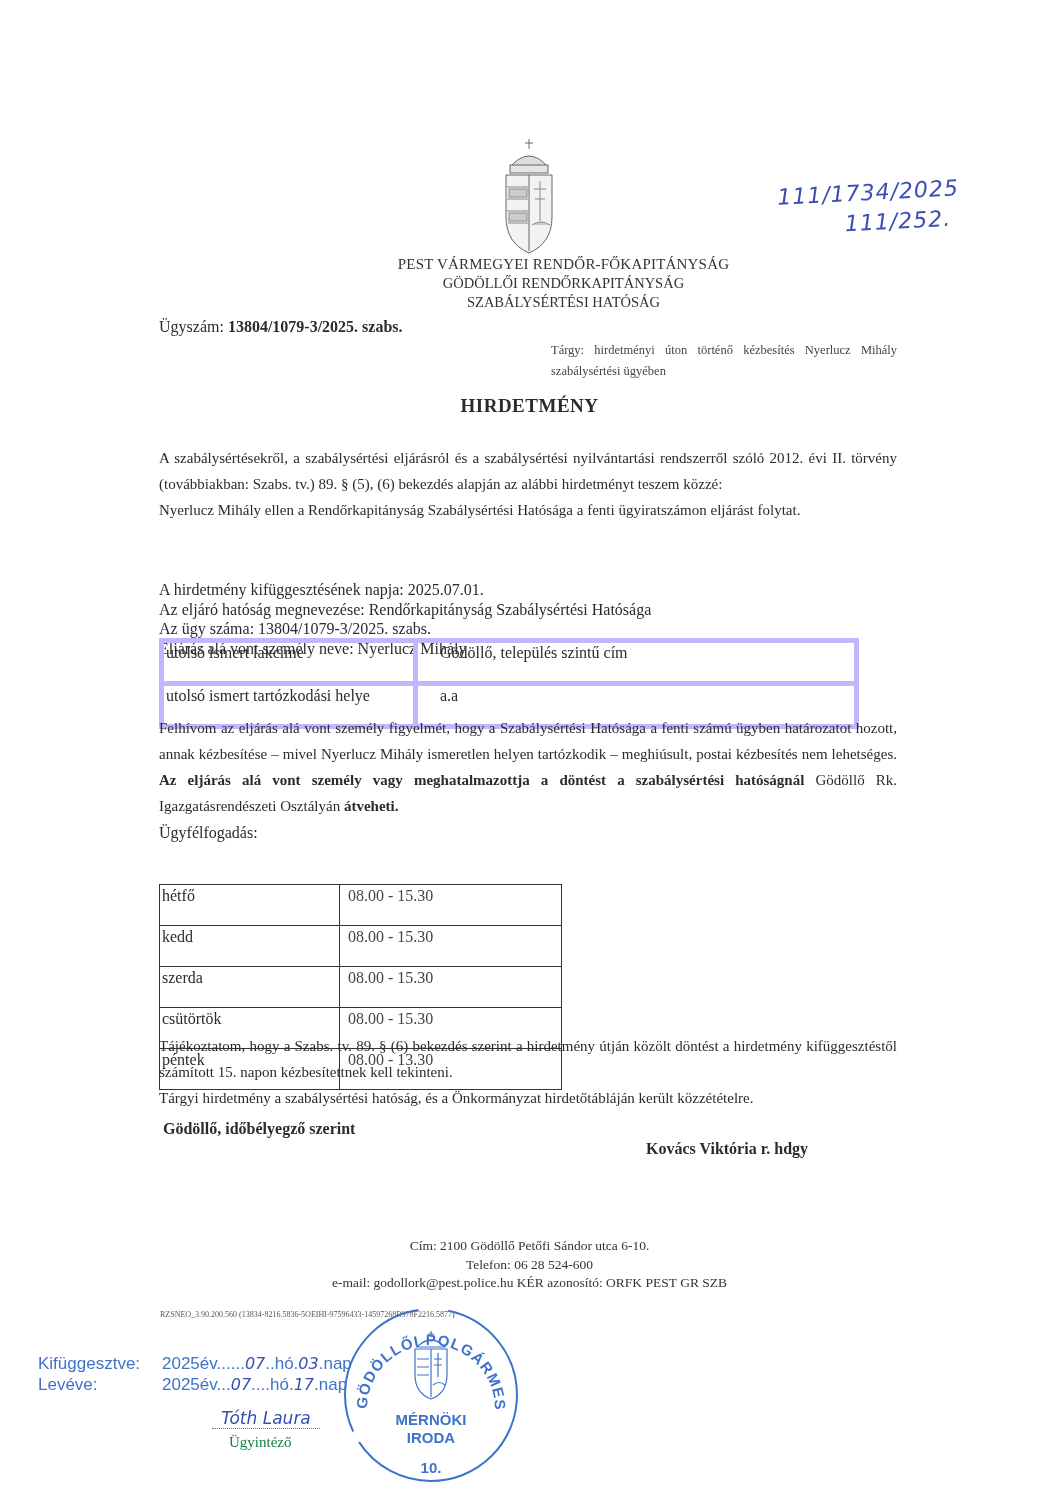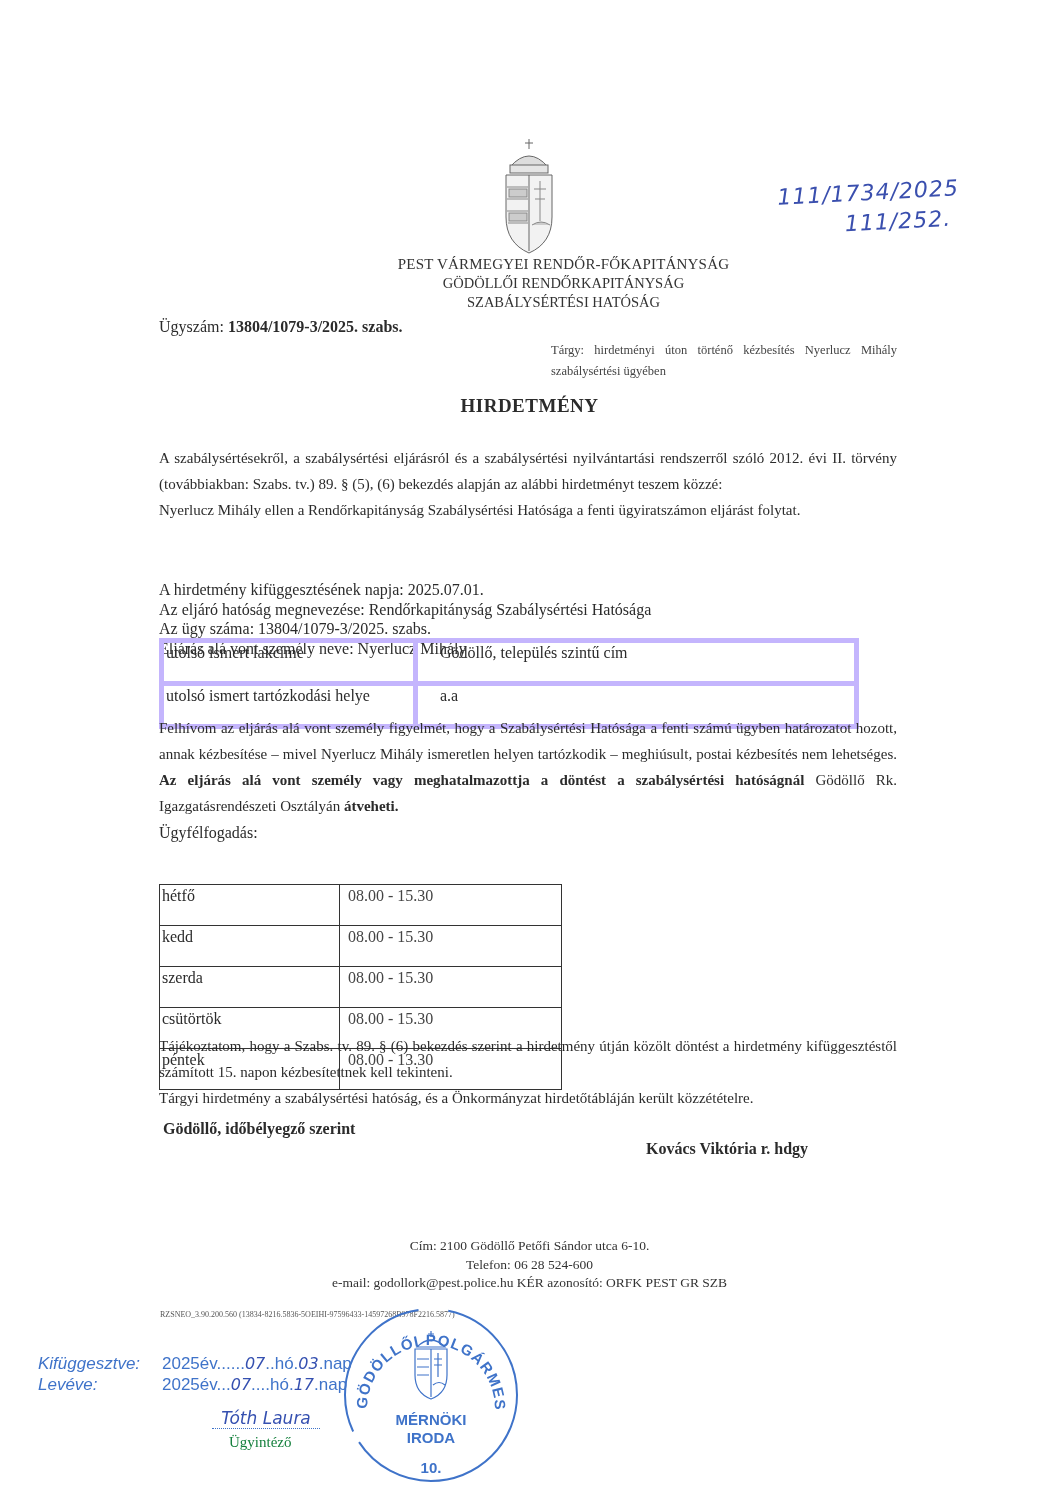--- a/index.html
+++ b/index.html
@@ -31,21 +31,21 @@
   table.hours td.d { width:175px; }
   table.hours td.h { padding-left:8px; color:#444; }
   .p3 { top:1033px; }
   .place { left:163px; top:1120px; font-size:16px; font-weight:bold; }
   .signer { left:646px; top:1140px; font-size:16px; font-weight:bold; }
   .footer { left:0; width:1059px; top:1237px; text-align:center; font-size:13.5px; line-height:18.5px; color:#333; }
   .refcode { left:160px; top:1310px; font-size:8px; color:#555; }
   .blue { color:#3f73c9; font-family:"Liberation Sans", "DejaVu Sans", sans-serif; }
   .posted { left:38px; top:1353px; font-size:17px; line-height:21px; }
   .posted .row { white-space:nowrap; }
-  .posted .lab { display:inline-block; width:124px;font-style:italic; }
+  .posted .lab { display:inline-block; width:124px; }
   .posted .hw { font-family:"DejaVu Sans", sans-serif; font-style:italic; color:#3550b0; font-size:16px; }
   .sign-hand { left:212px; top:1408px; font-family:"DejaVu Sans", sans-serif; font-style:italic; color:#3550b0; font-size:17px; border-bottom:1px dotted #3f73c9; width:108px; text-align:center; }
   .ugyintezo { left:229px; top:1434px; font-size:15px; color:#15803d; font-family:"Liberation Serif", serif; }
   .stamp { left:339px; top:1301px; width:182px; height:182px; }
 </style>
 </head>
 <body>
 
 <div class="abs coat">
   <svg width="62" height="118" viewBox="0 0 62 118">

